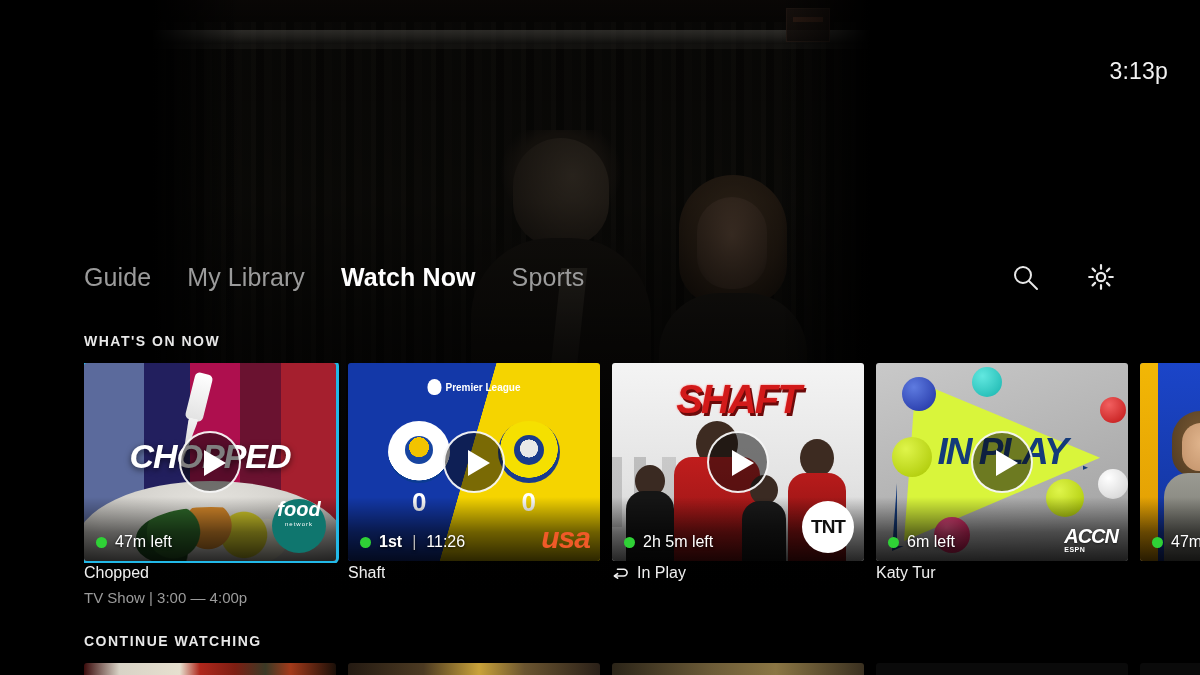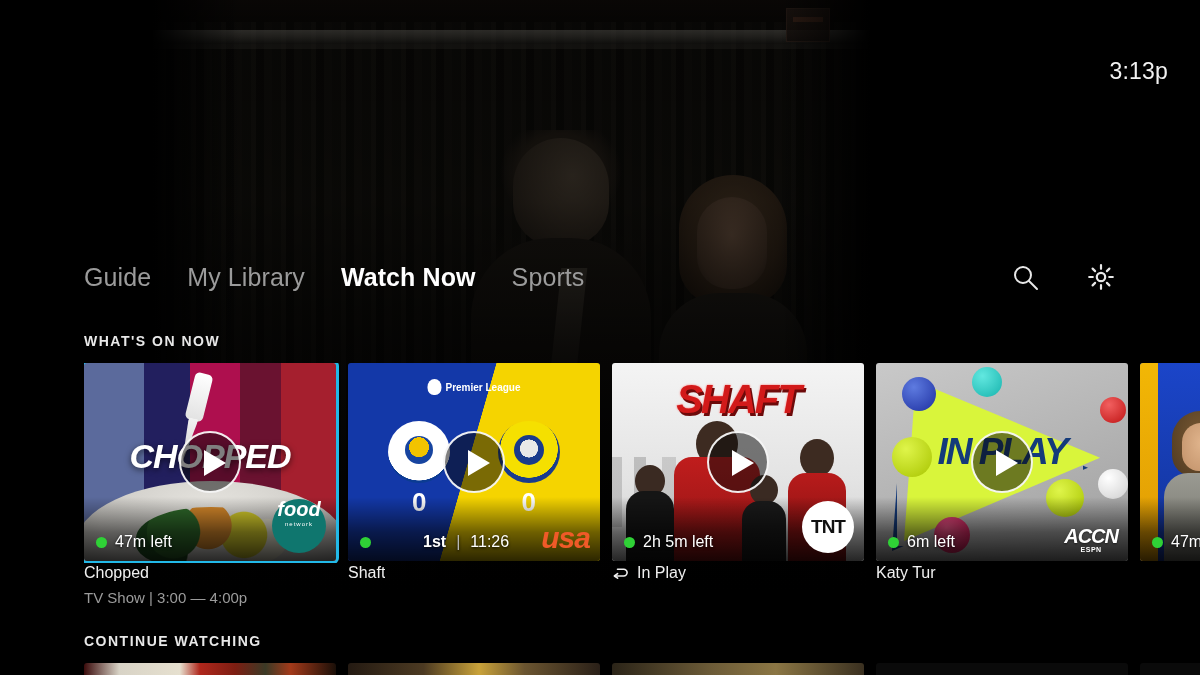--- a/index.html
+++ b/index.html
@@ -157,21 +157,21 @@
     position:absolute; left:0; right:0; bottom:0; height:64px; z-index:5;
     background:linear-gradient(180deg, rgba(0,0,0,0) 0%, rgba(0,0,0,.55) 55%, rgba(0,0,0,.82) 100%);
   }
   .badge{
     position:absolute; left:12px; bottom:10px; z-index:7;
     display:flex; align-items:center; gap:8px;
     font-size:16px; color:#fff; text-shadow:0 1px 3px rgba(0,0,0,.9);
   }
   .dot{ width:11px; height:11px; border-radius:50%; background:#2fd136; flex:0 0 11px; }
   .badge .sep{ color:#b9b9b9; margin:0 2px; font-weight:normal; }
-  .badge .bold{ font-weight:bold;margin-left:44px; }
+  .badge .bold{ font-weight:bold; }
   .netlogo{ position:absolute; right:10px; bottom:8px; z-index:7; }
 
   
   .c1-bands{
     position:absolute; inset:0;
     background:linear-gradient(90deg,
       #5b6a9c 0%,#5b6a9c 24%,
       #221f5e 24%,#221f5e 42%,
       #ae0f4e 42%,#ae0f4e 62%,
       #6a1230 62%,#6a1230 78%,
@@ -298,21 +298,21 @@
     font-size:37px; font-weight:bold; font-style:italic; letter-spacing:-2px; color:#143a7a;
   }
   .ball{ position:absolute; border-radius:50%; }
   .b1{ left:26px; top:14px; width:34px;height:34px; background:radial-gradient(circle at 35% 30%,#5e7be0,#1d2fa0); }
   .b2{ left:96px; top:4px;  width:30px;height:30px; background:radial-gradient(circle at 35% 30%,#62e8e0,#17b3ad); }
   .b3{ left:16px; top:74px; width:40px;height:40px; background:radial-gradient(circle at 35% 30%,#dff54a,#a8c400); }
   .b4{ right:44px; top:116px; width:38px;height:38px; background:radial-gradient(circle at 35% 30%,#dff54a,#a8c400); }
   .b5{ right:2px; top:34px; width:26px;height:26px; background:radial-gradient(circle at 35% 30%,#f26060,#bf1414); }
   .b6{ right:0px; top:106px; width:30px;height:30px; background:radial-gradient(circle at 35% 30%,#fff,#cfcfcf); }
   .b7{ left:58px; bottom:8px; width:36px;height:36px; background:radial-gradient(circle at 35% 30%,#f2568a,#c00d4a); }
-  .logo-accn{ text-align:center; line-height:1; }
+  .logo-accn{ text-align:left; line-height:1; }
   .logo-accn .a1{ font-size:20px;font-weight:bold;font-style:italic;color:#fff;letter-spacing:-1px;
     text-shadow:0 1px 2px rgba(0,0,0,.5); }
   .logo-accn .a2{ font-size:7px;font-weight:bold;color:#fff;letter-spacing:.5px; }
 
   
   .c5-bg{ position:absolute; inset:0; background:linear-gradient(180deg,#1b45c9 0%,#123398 100%); }
   .c5-stripe{
     position:absolute; left:0; top:0; width:18px; height:100%;
     background:linear-gradient(180deg,#f2b705,#e09a04);
   }

